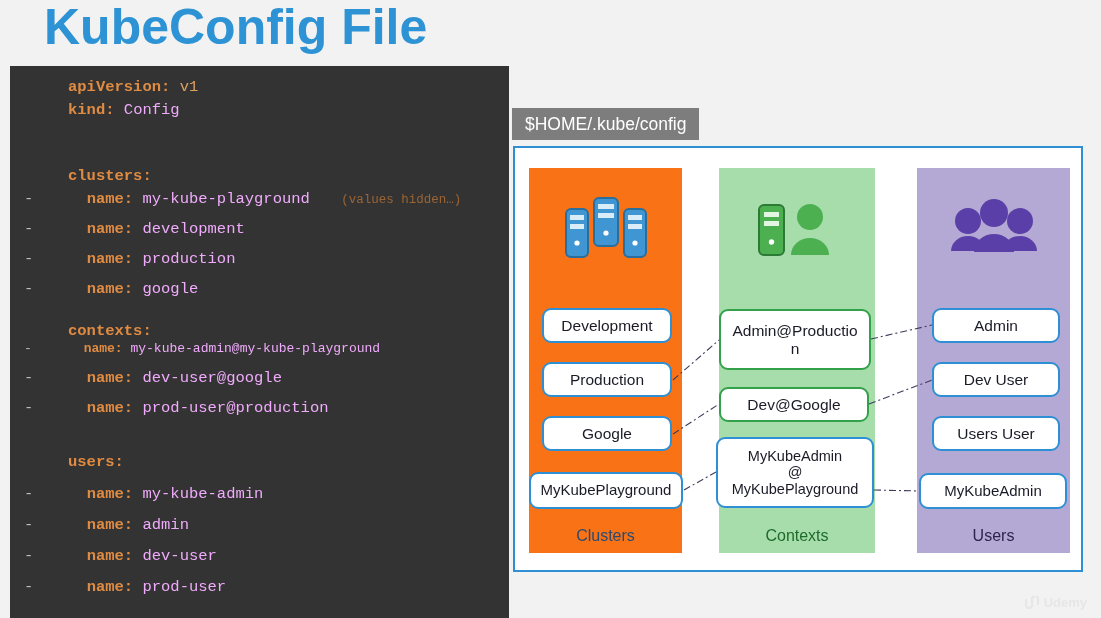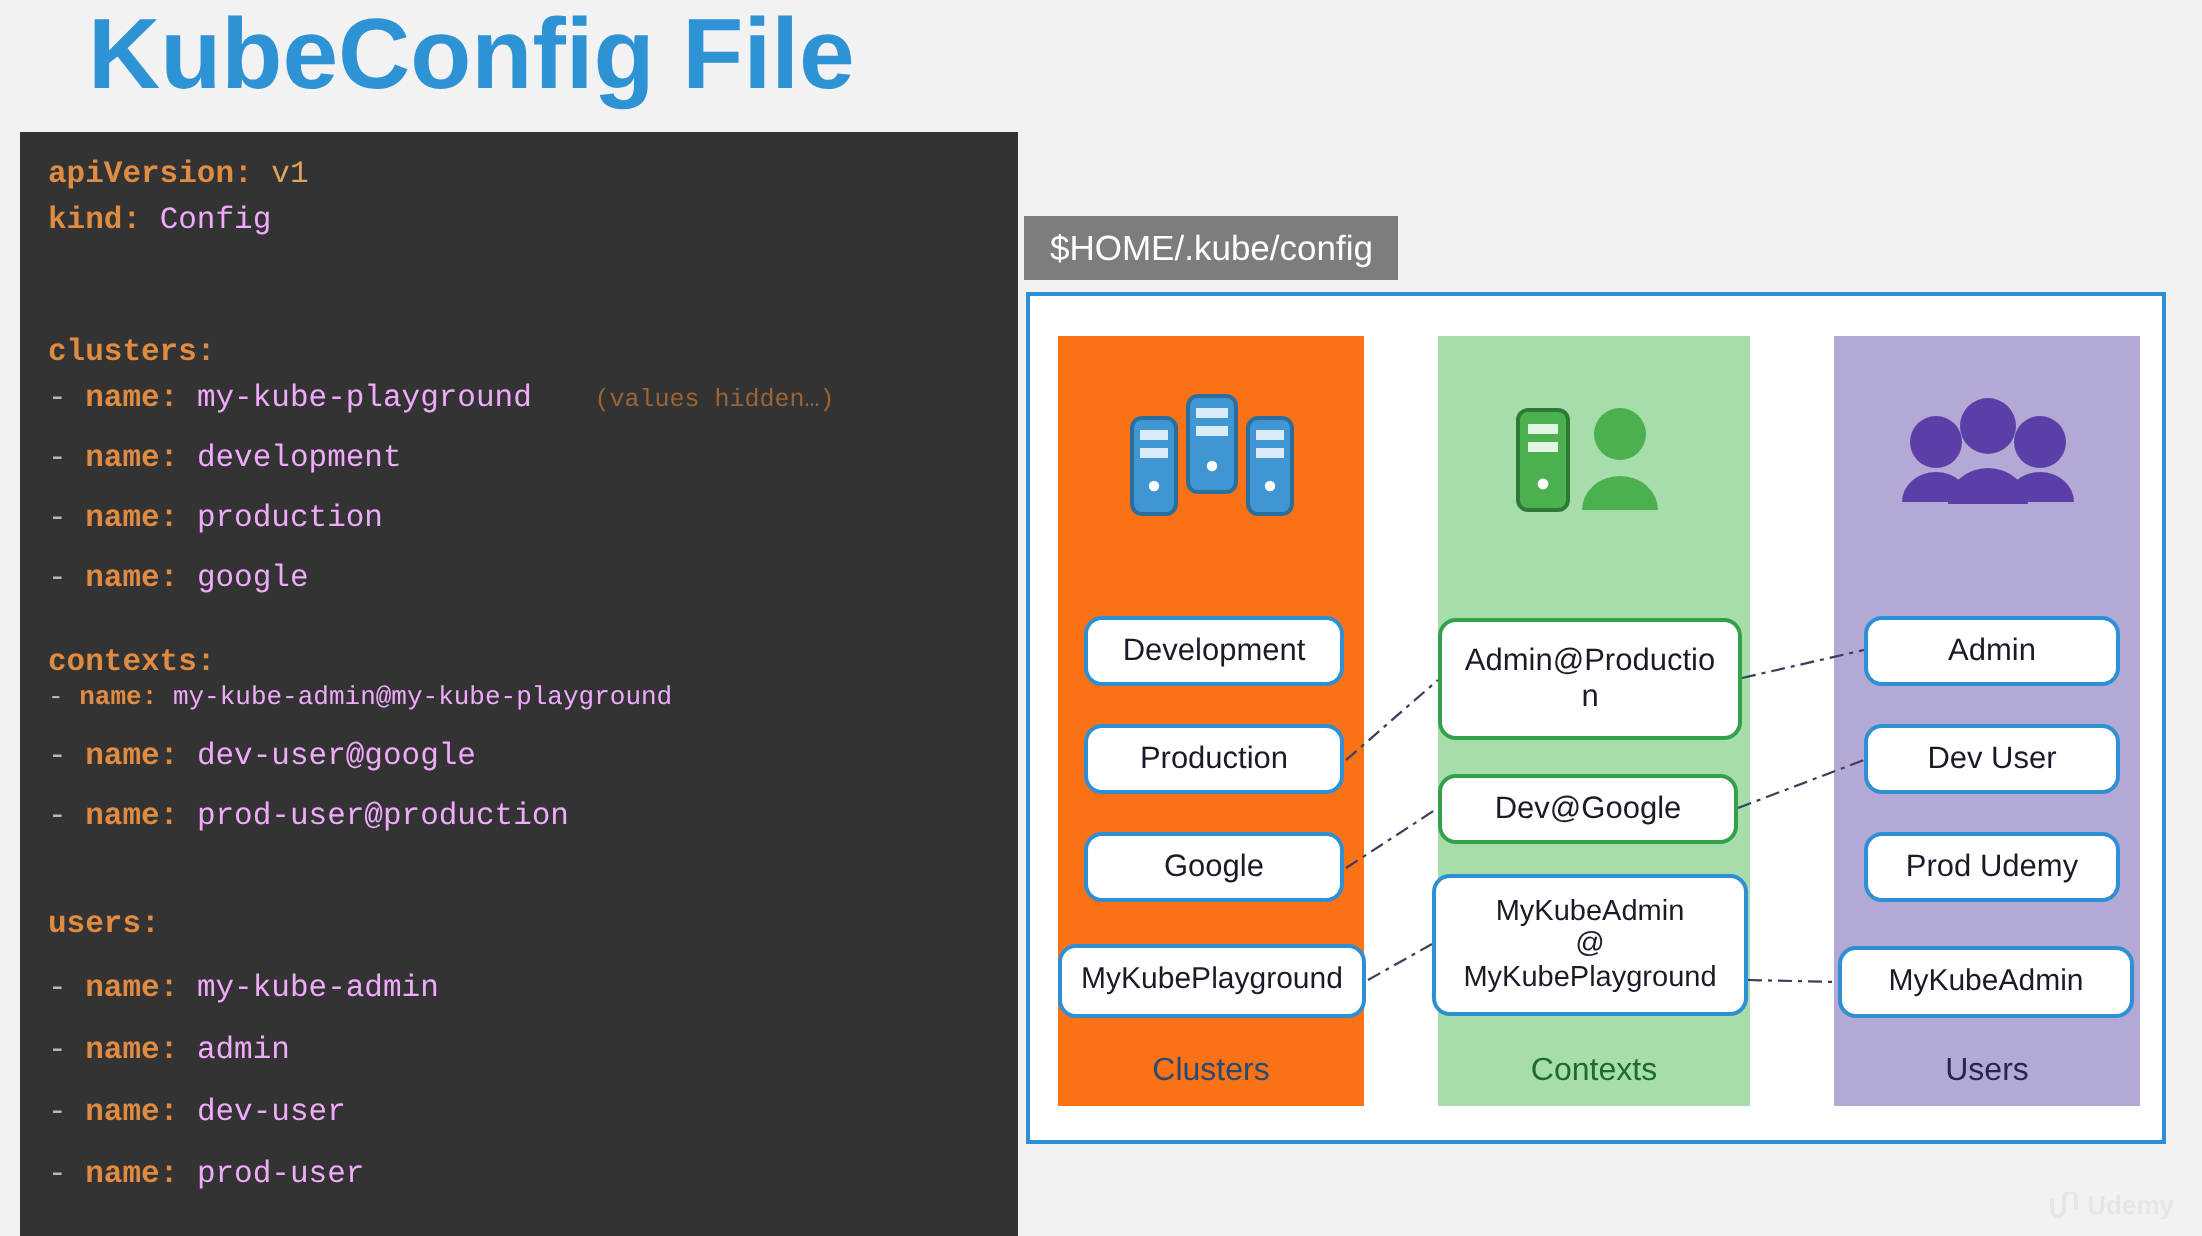--- a/index.html
+++ b/index.html
@@ -40,21 +40,21 @@
     background: #333333;
     font-family: "Liberation Mono", "DejaVu Sans Mono", monospace;
     overflow: hidden;
   }
   .code-line {
     position: absolute;
     white-space: nowrap;
     font-size: 15.5px;
     line-height: 1;
   }
-  .k { color: #e08b42; font-weight: bold; }
+  .k { color: #e08b42; font-weight: bold; margin-left: 44px; }
   .v { color: #f0abfc; }
   .vo { color: #e0a060; }
   .dash { color: #b9bcc0; }
   .hidden-note {
     color: #9c6434;
     font-size: 12.5px;
   }
   .small-ctx { font-size: 13px; }
 
   
@@ -352,21 +352,21 @@
   <div class="node" id="n-mykubeadminctx">
     <div>
       <span>MyKubeAdmin</span><br>
       <span>@</span><br>
       <span>MyKubePlayground</span>
     </div>
   </div>
 
   <div class="node" id="n-admin">Admin</div>
   <div class="node" id="n-devuser">Dev User</div>
-  <div class="node" id="n-produser">Prod Udemy</div>
+  <div class="node" id="n-produser">Users User</div>
   <div class="node" id="n-mykubeadminu">MyKubeAdmin</div>
 
   <div id="watermark">
     <svg width="16" height="14" viewBox="0 0 16 14">
       <path d="M2 3 v6 a3 3 0 0 0 6 0 v-6" stroke="#e6e6e7" stroke-width="2" fill="none"></path>
       <path d="M8 9 v-6" stroke="#e6e6e7" stroke-width="2" fill="none"></path>
       <path d="M8 3 a3 3 0 0 1 6 0 v6" stroke="#e6e6e7" stroke-width="2" fill="none"></path>
     </svg>
     <span>Udemy</span>
   </div>

